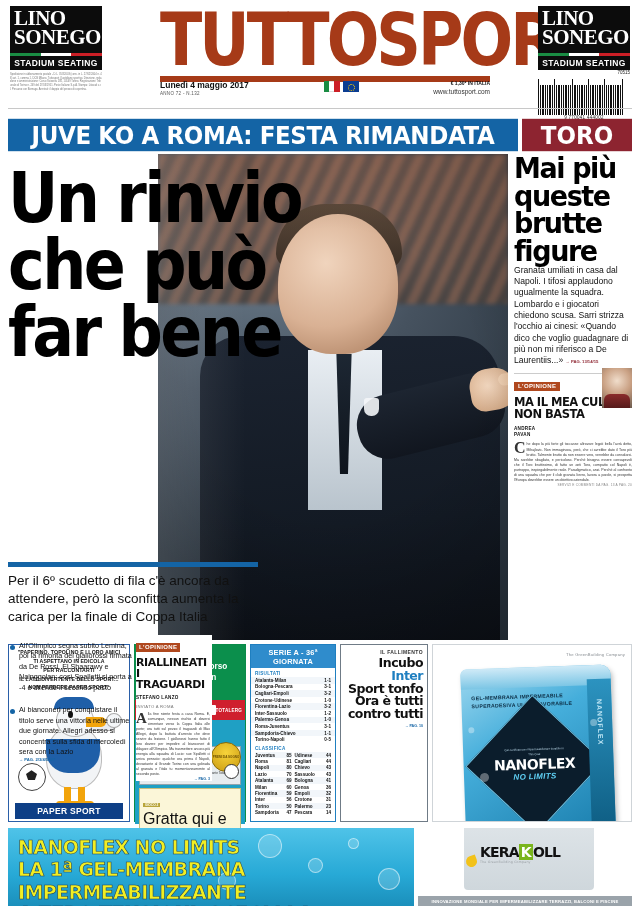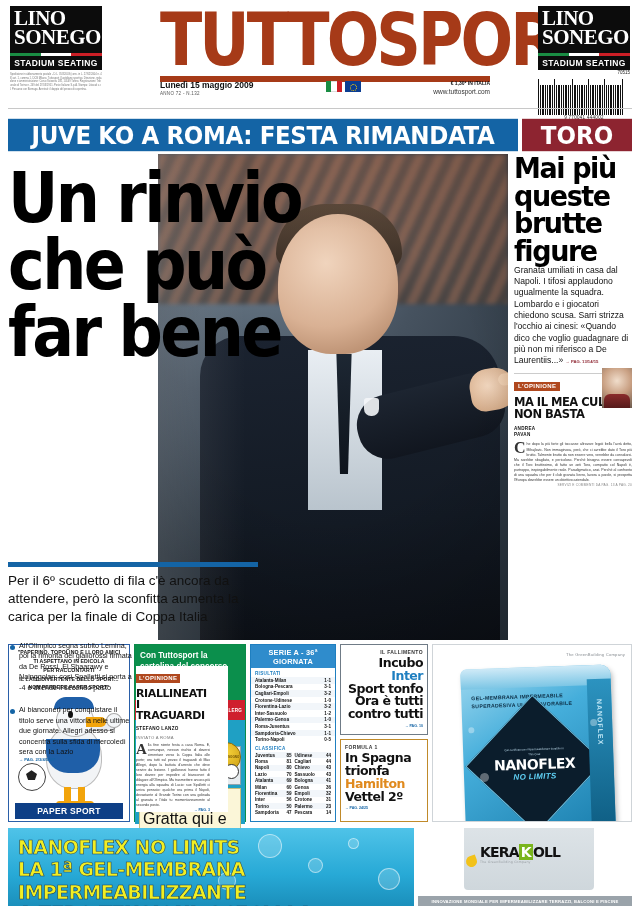--- a/index.html
+++ b/index.html
@@ -95,21 +95,21 @@
   .subhead{position:absolute;left:0;top:418px;width:258px;font-size:13.5px;line-height:1.33;color:#111;z-index:4;
      font-family:"Liberation Sans",sans-serif;}
 
   .bullets{position:absolute;left:2px;top:487px;width:122px;z-index:5;}
   .bullet{display:flex;gap:4px;margin-bottom:12px;}
   .bdot{width:5px;height:5px;border-radius:50%;background:#1464a5;flex:none;margin-top:4px;}
   .btext{font-size:7.2px;line-height:1.45;color:#111;}
   .bref{font-size:4.2px;color:#1464a5;font-weight:bold;}
 
   
-  .op-mid{position:absolute;left:128px;top:512px;width:74px;z-index:5;background:#fff;padding-right:18px;}
+  .op-mid{position:absolute;left:128px;top:481px;width:74px;z-index:5;background:#fff;padding-right:2px;}
   .op-tag{background:#b0481e;color:#fff;font-size:6px;font-weight:bold;letter-spacing:.4px;padding:1.5px 3px;display:inline-block;}
   .op-title{font-family:"DejaVu Sans",sans-serif;font-weight:bold;font-size:11px;line-height:1.02;margin-top:4px;letter-spacing:-0.4px;}
   .op-by{font-size:4.6px;font-weight:bold;margin-top:4px;letter-spacing:.3px;}
   .op-by small{display:block;font-weight:normal;color:#777;font-size:4.2px;}
   .op-body{font-size:3.5px;line-height:1.45;text-align:justify;color:#333;margin-top:3px;}
   .op-body::first-letter{float:left;font-size:15px;line-height:.82;font-weight:bold;padding-right:1px;font-family:"Liberation Serif",serif;}
   .op-ref{font-size:3.6px;color:#1464a5;font-weight:bold;text-align:right;}
 
   
   .r-head{font-family:"DejaVu Sans",sans-serif;font-weight:bold;font-size:27px;line-height:0.95;letter-spacing:-1.4px;color:#000;
@@ -245,21 +245,21 @@
       <div class="legal">Spedizione in abbonamento postale - D.L. 353/2003 (conv. in L. 27/02/2004 n. 46) art. 1, comma 1, DCB Milano. Tuttosport Quotidiano sportivo. Direzione, redazione e amministrazione: Corso Svizzera 185, 10149 Torino. Registrazione Tribunale di Torino n. 249 del 27/03/1951. Poste Italiane S.p.A. Stampa: Litosud s.r.l. Pessano con Bornago. Arretrati: il doppio del prezzo di copertina.</div>
     </div>
 
     <div class="logo-wrap">
       <div class="logo">TUTTOSPORT</div>
       <div class="logo-rule"></div>
     </div>
 
     <div class="mast-info">
       <div>
-        <div class="mi-date">Lunedì 15 maggio 2009</div>
+        <div class="mi-date">Lunedì 4 maggio 2017</div>
         <div class="mi-anno">ANNO 72 - N.132</div>
       </div>
       <div class="flags">
         <div class="flag-it">
             <i></i>
             <i></i>
             <i></i>
           </div>
         <div class="flag-eu"></div>
       </div>
@@ -610,30 +610,20 @@
       <div class="nbox a">
         <div class="ntag">IL FALLIMENTO</div>
         <div class="ntitle">
           <div><span>Incubo </span><span class="blue">Inter</span></div>
           <div>Sport tonfo</div>
           <div>Ora è tutti</div>
           <div>contro tutti</div>
         </div>
         <div class="nref">→ PAG. 10</div>
       </div>
-      <div class="nbox b">
-        <div class="ntag">FORMULA 1</div>
-        <div class="ntitle">
-          <div>In Spagna</div>
-          <div>trionfa</div>
-          <div class="orange">Hamilton</div>
-          <div>Vettel 2º</div>
-        </div>
-        <div class="nref">→ PAG. 24/25</div>
-      </div>
     </div>
 
     <div class="bx kera">
       <div class="kera-logo">
         <div class="ks">The GreenBuilding Company</div>
       </div>
       <div class="bag">
         <div class="bag-top"></div>
         <div class="bag-txt">GEL-MEMBRANA IMPERMEABILE SUPERADESIVA ULTRALAVORABILE</div>
         <div class="diamond">

